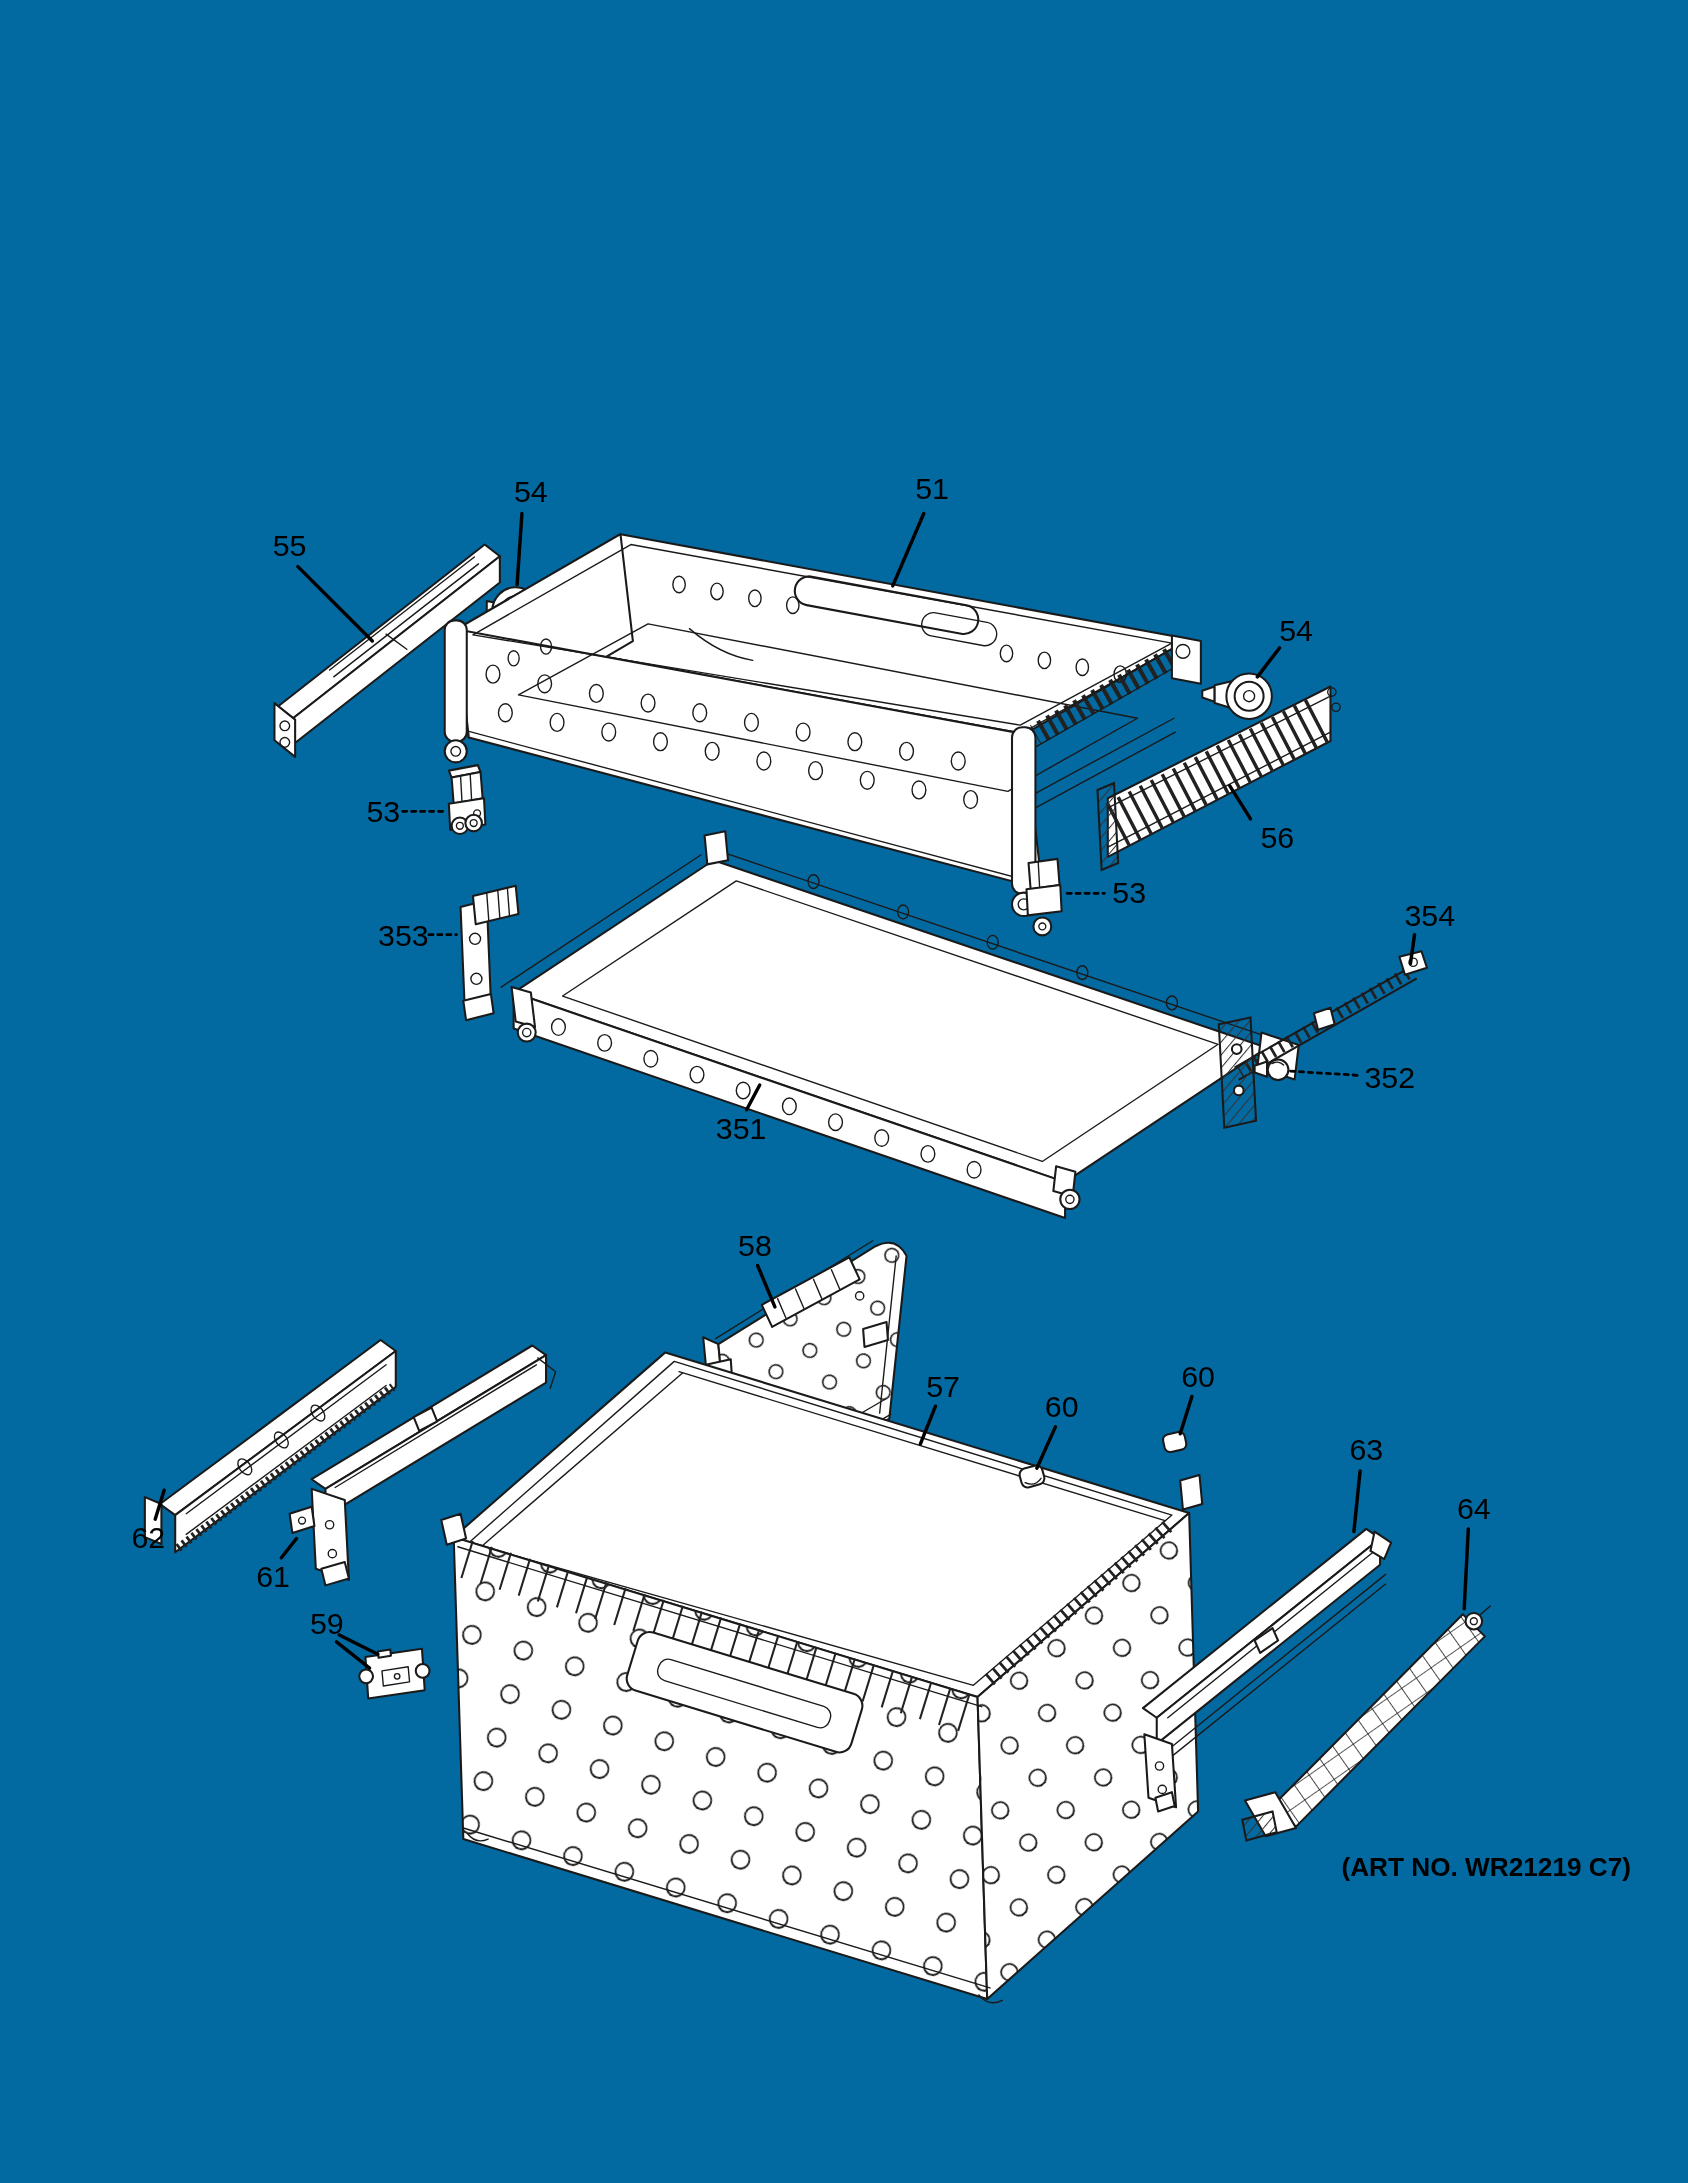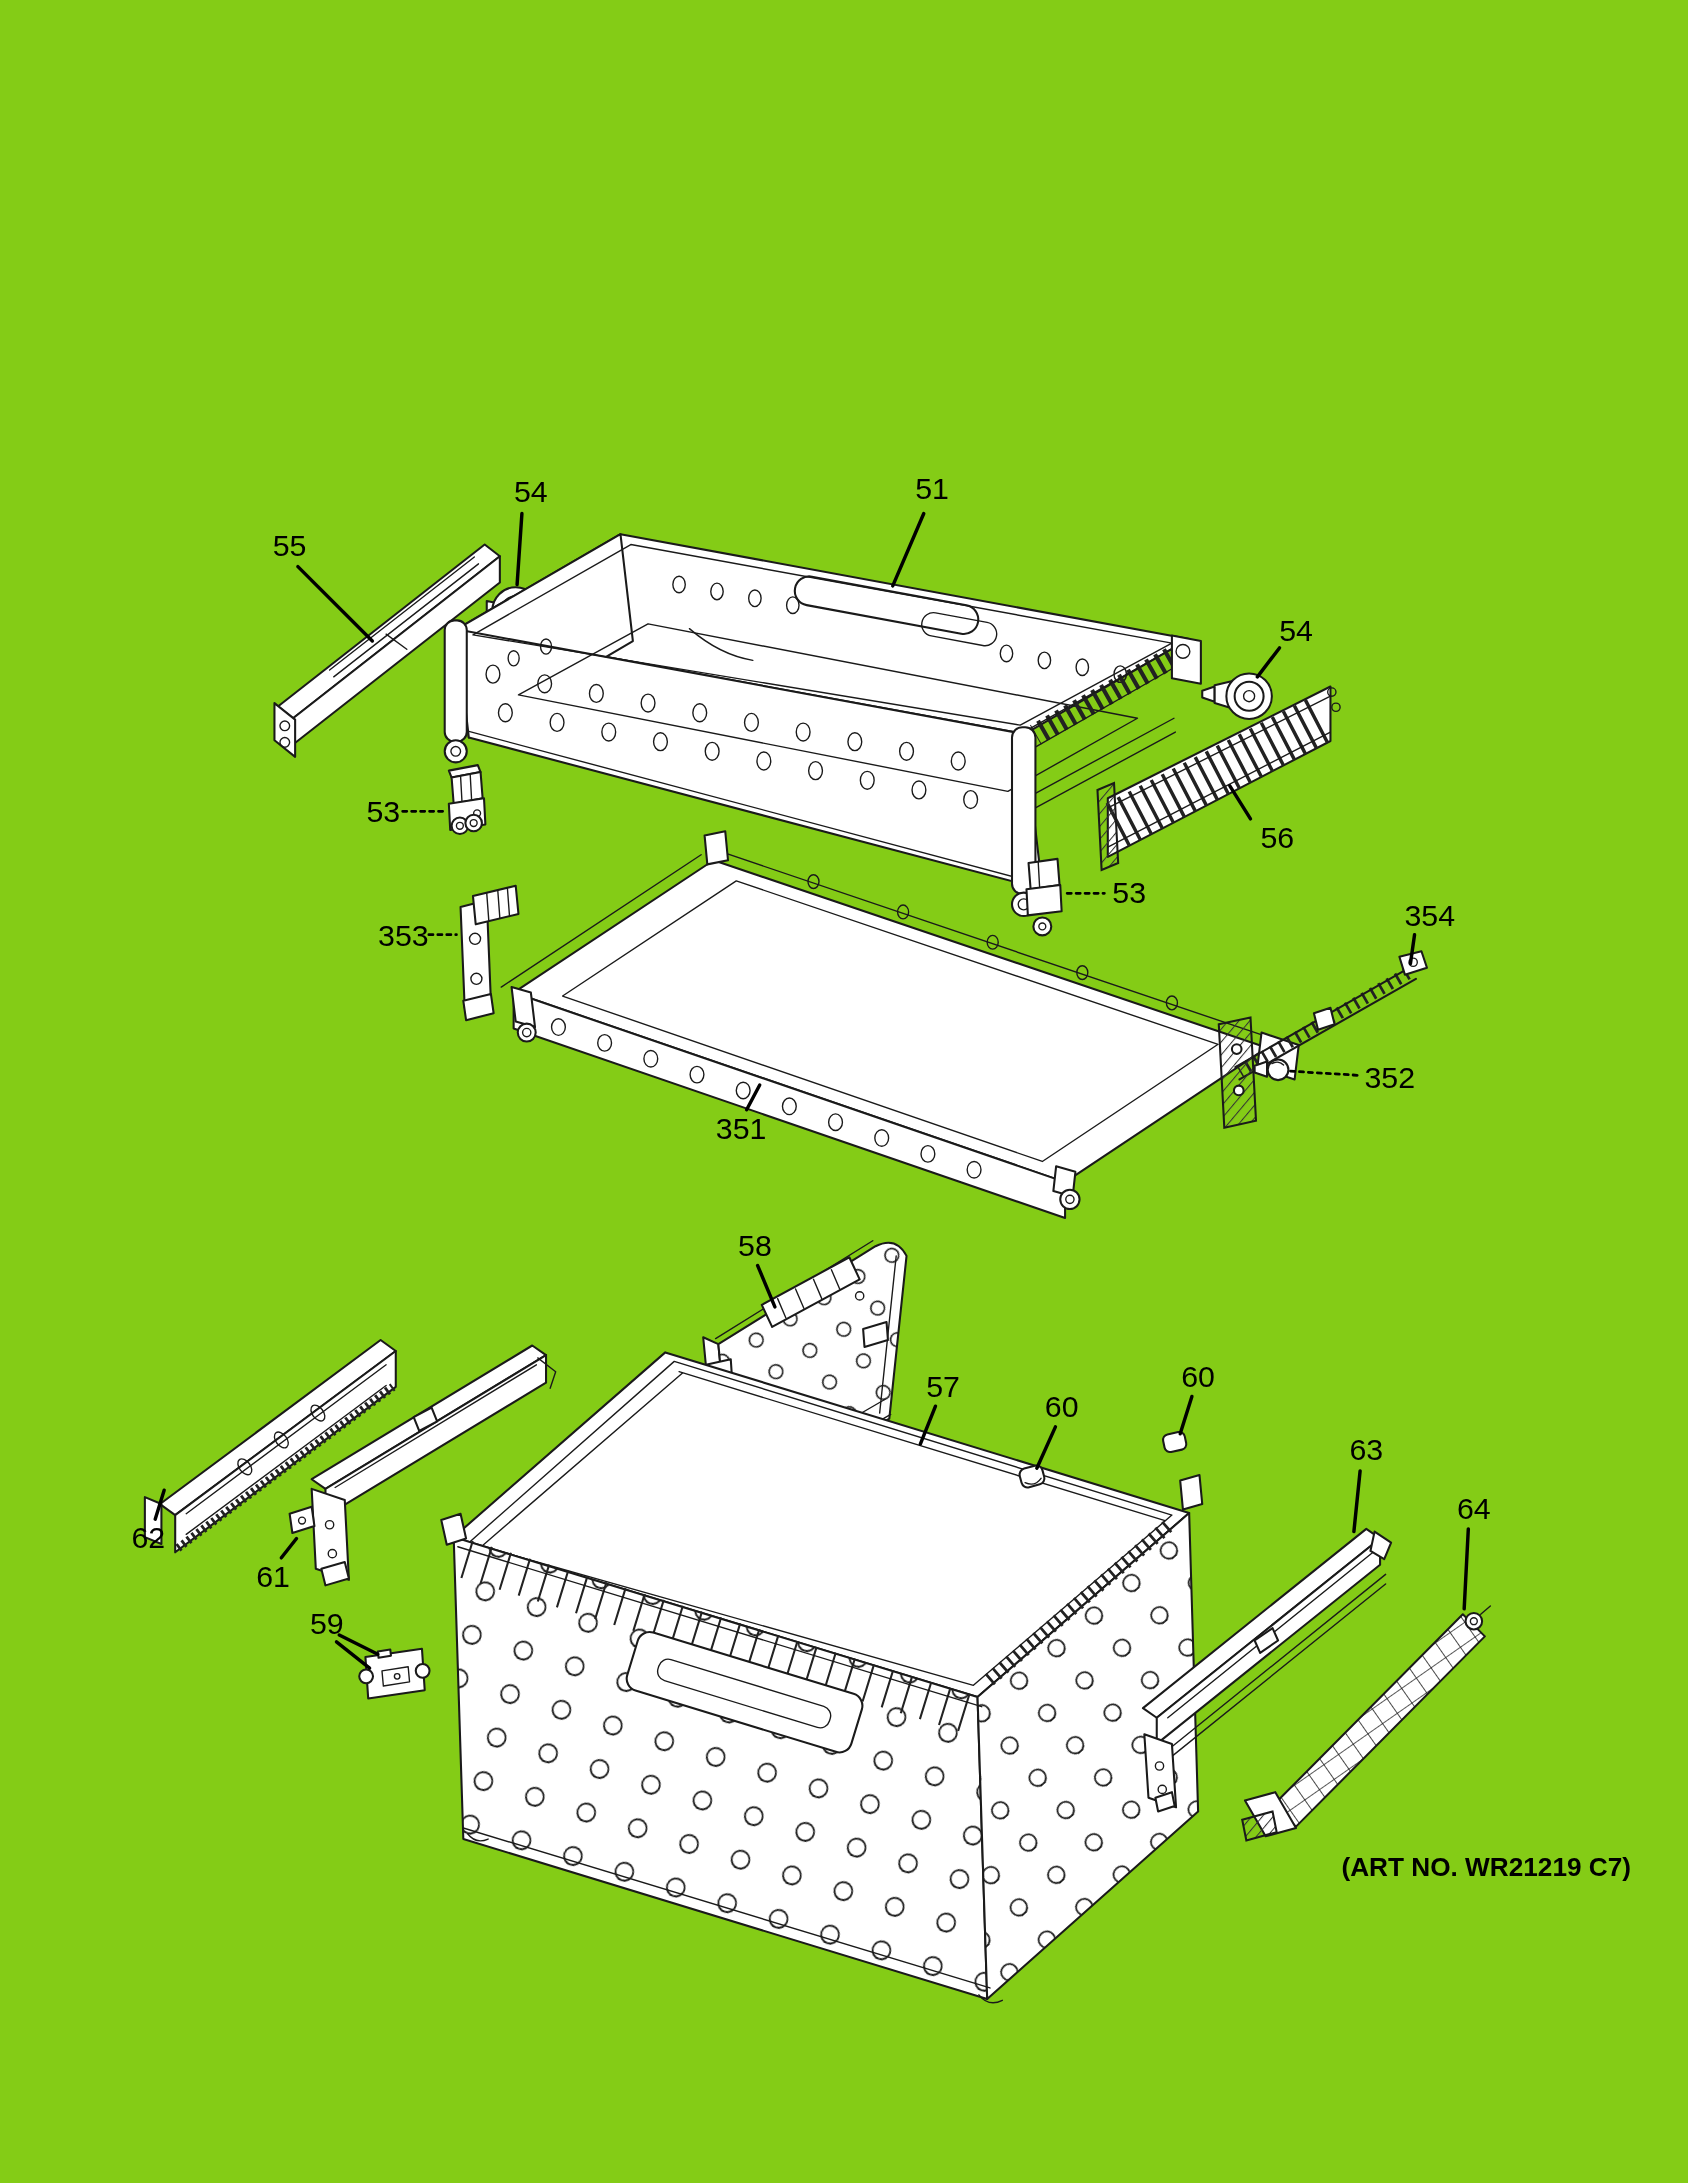--- a/index.html
+++ b/index.html
@@ -1,16 +1,16 @@
 <!DOCTYPE html>
 <html style="font-size:11px"><head>
 <meta charset="utf-8">
 <style>
   html,body{margin:0;padding:0;background:#ffffff;}
-  .stage{position:relative;width:1689px;height:2183px;background:#84cc16;font-family:"Liberation Sans",sans-serif;}
+  .stage{position:relative;width:1689px;height:2183px;background:#0369a1;font-family:"Liberation Sans",sans-serif;}
   svg{display:block;}
   .ln{fill:none;stroke:#1a1a1a;stroke-width:3;stroke-linejoin:round;stroke-linecap:round;}
   .ln2{fill:none;stroke:#1a1a1a;stroke-width:2;stroke-linejoin:round;stroke-linecap:round;}
   .fw{fill:#ffffff;stroke:#1a1a1a;stroke-width:3;stroke-linejoin:round;}
   .fwn{fill:#ffffff;stroke:none;}
   .teeth{fill:none;stroke:#222222;}
   .ldr{fill:none;stroke:#000000;stroke-width:5;stroke-linecap:round;}
   .ldrd{fill:none;stroke:#000000;stroke-width:4;stroke-dasharray:6 7;stroke-linecap:round;}
   .callout{font-family:"Liberation Sans",sans-serif;font-size:44px;fill:#000;text-anchor:middle;}
   .artno{font-family:"Liberation Sans",sans-serif;font-size:38px;font-weight:700;fill:#000;text-anchor:middle;}

